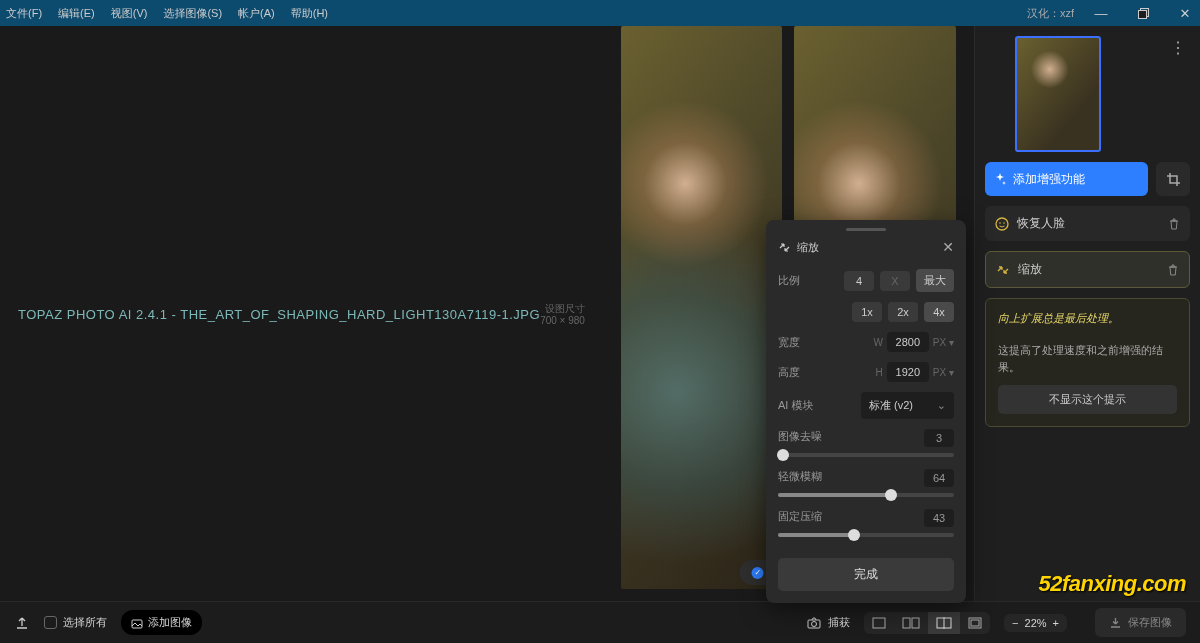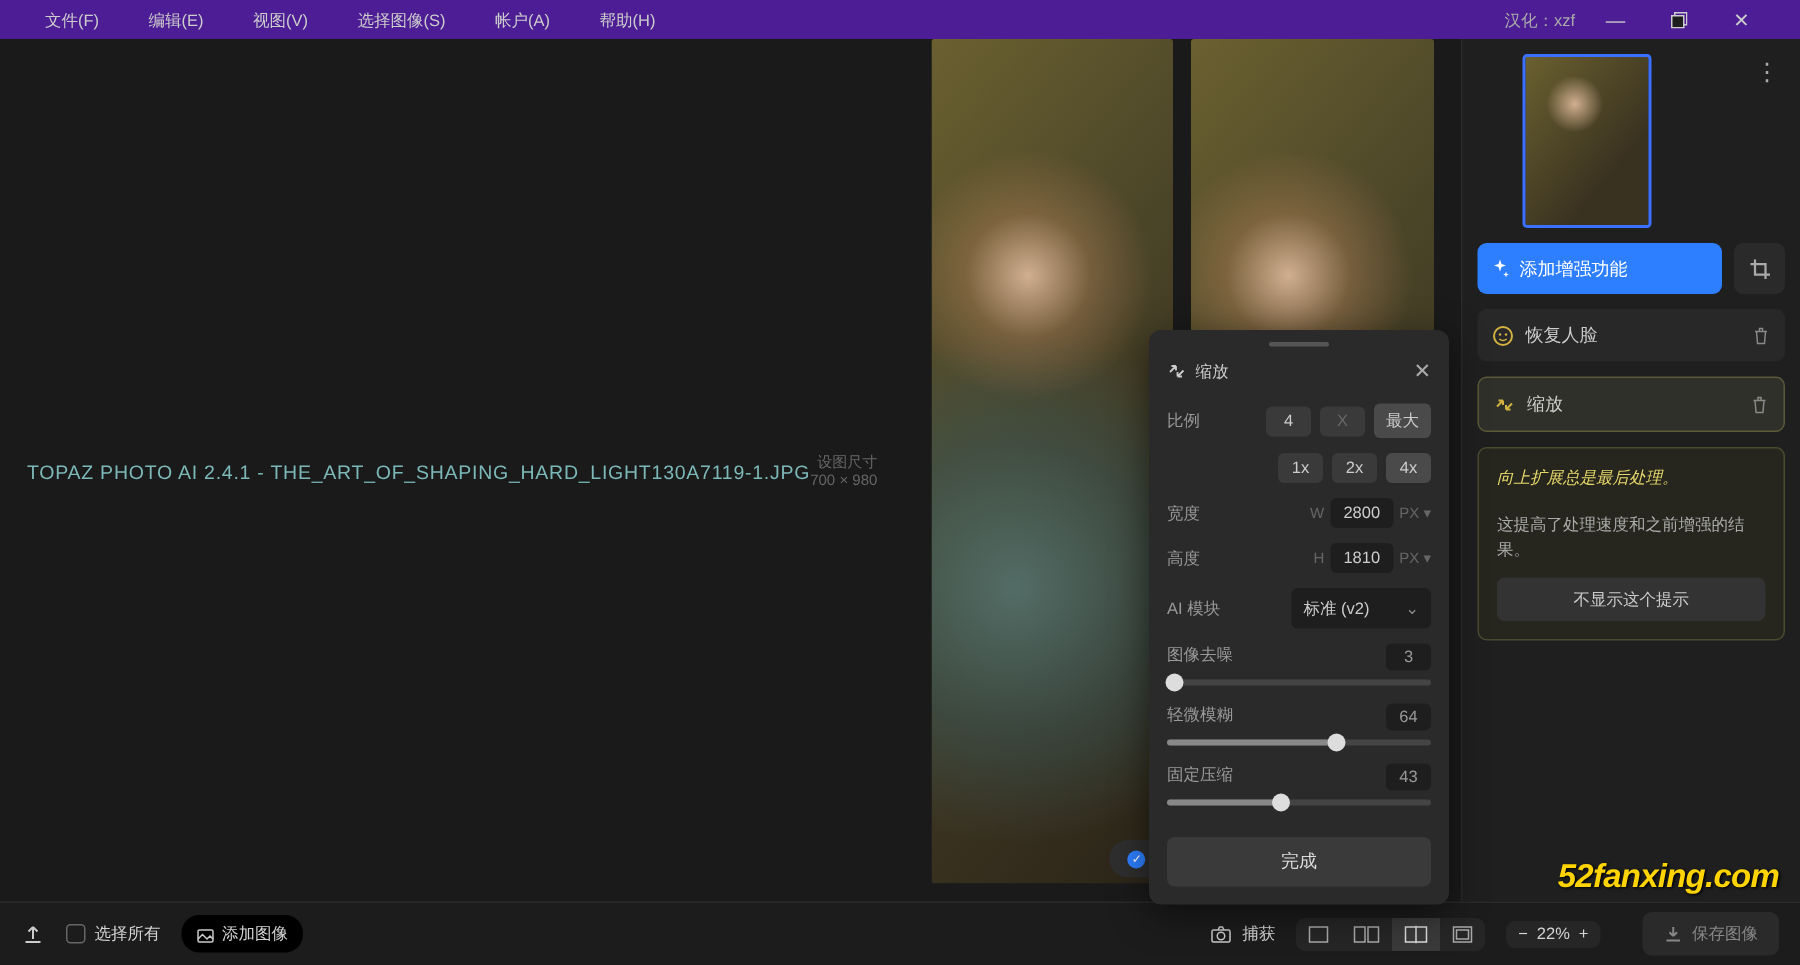--- a/index.html
+++ b/index.html
@@ -1,17 +1,17 @@
 <!DOCTYPE html>
 <html><head>
 <meta charset="utf-8">
 <style>
 * { margin: 0; padding: 0; box-sizing: border-box; font-family: -apple-system, "Segoe UI", "Microsoft YaHei", sans-serif; }
 body { background: #1a1a1a; color: #d4d4d4; width: 1200px; height: 643px; overflow: hidden; display: flex; flex-direction: column; font-size: 12px; }
-.menubar { height: 26px; background: #4c1d95; display: flex; align-items: center; padding: 0 24px; gap: 21px; }
+.menubar { height: 26px; background: #0c4a6e; display: flex; align-items: center; padding: 0 0; gap: 4px; }
 .menu-item { padding: 3px 6px; font-size: 11px; color: #ccc; cursor: default; }
 .menubar-right { margin-left: auto; display: flex; align-items: center; gap: 12px; }
 .win-ctrl { width: 30px; height: 24px; display: flex; align-items: center; justify-content: center; color: #ccc; font-size: 13px; }
 .badge-lang { font-size: 11px; color: #aaa; }
 .main { flex: 1; display: flex; min-height: 0; }
 .viewer { flex: 1; display: flex; flex-direction: row; min-width: 0; position: relative; }
 .title-row { display: flex; align-items: center; padding: 10px 18px 8px; color: #9aa; }
 .title-text { font-size: 13px; letter-spacing: .5px; color: #7db8b8; }
 .dim-info { margin-left: auto; text-align: right; font-size: 10px; color: #666; line-height: 1.2; }
 .canvas { flex: 1; display: flex; gap: 12px; justify-content: center; padding: 0 18px 12px; position: relative; min-height: 0; }
@@ -265,21 +265,21 @@
     <div class="p-field">
       <span class="p-unit">W</span>
       <span class="p-input">2800</span>
       <span class="p-unit"><span>PX</span> ▾</span>
     </div>
   </div>
   <div class="p-row">
     <span class="p-label">高度</span>
     <div class="p-field">
       <span class="p-unit">H</span>
-      <span class="p-input">1810</span>
+      <span class="p-input">1920</span>
       <span class="p-unit"><span>PX</span> ▾</span>
     </div>
   </div>
   <div class="p-row">
     <span class="p-label">AI 模块</span>
     <div class="p-select">
       <span>标准 (v2)</span>
         <span class="chev">⌄</span>
     </div>
   </div>

